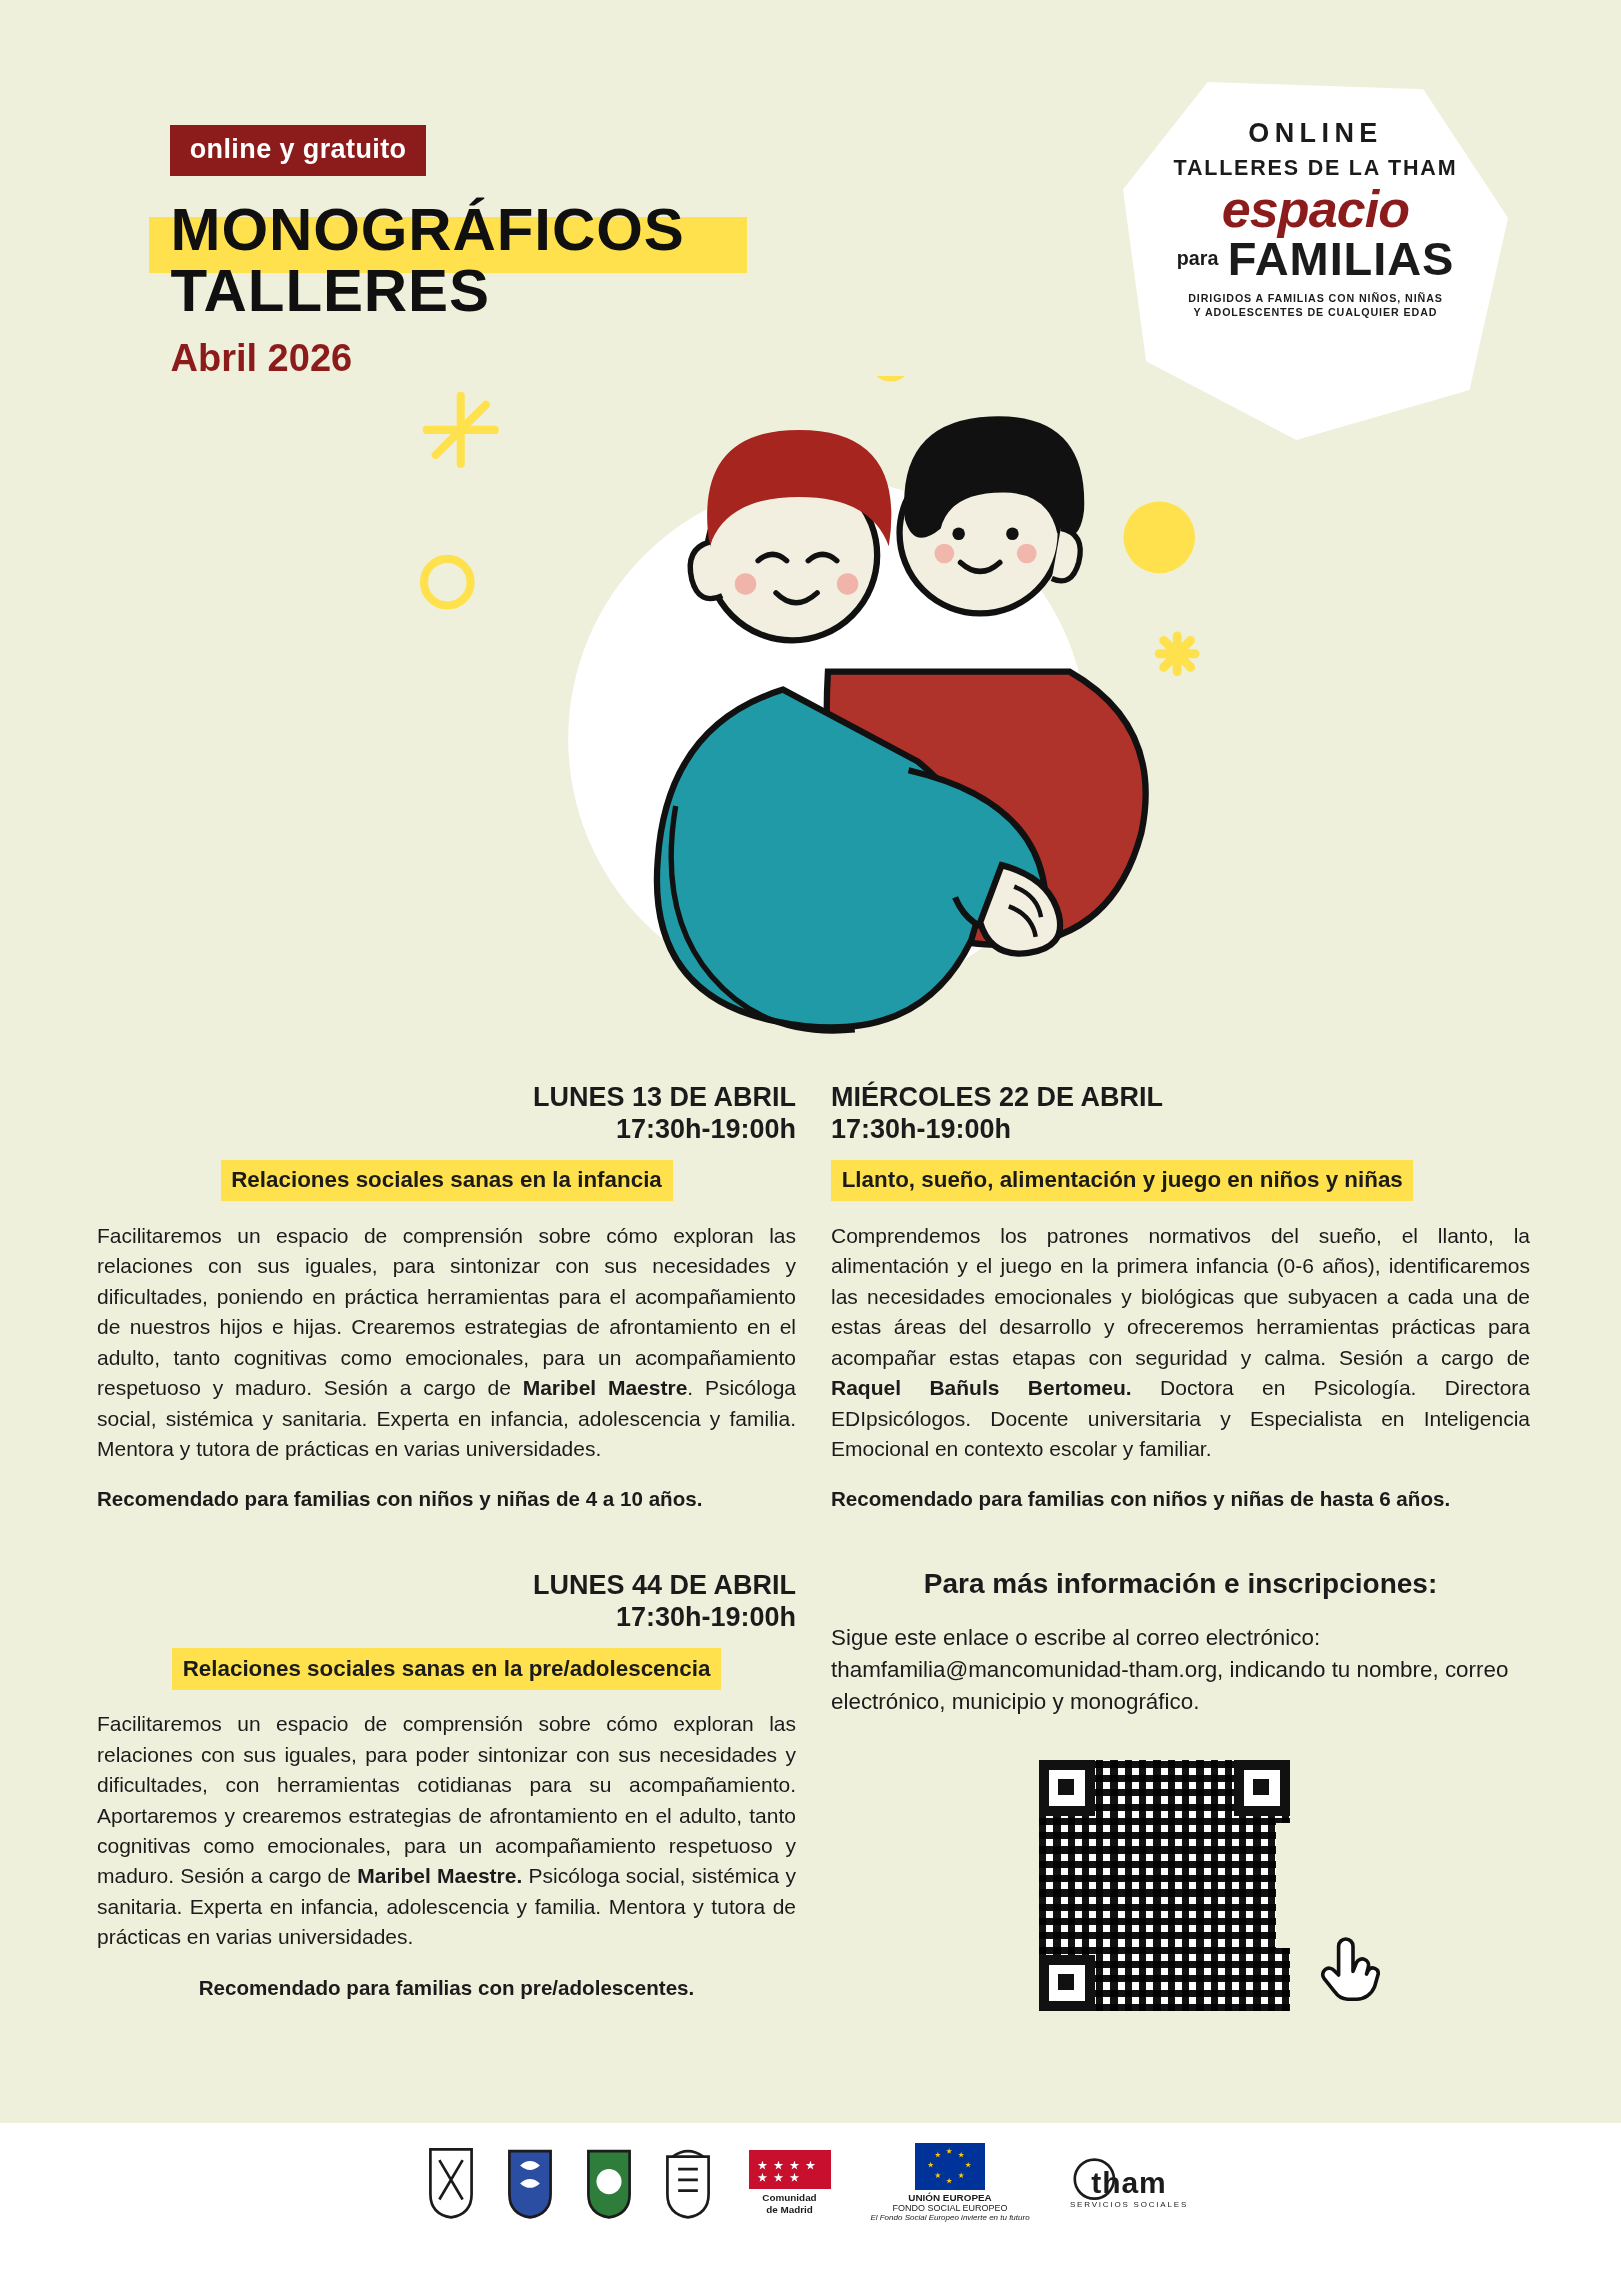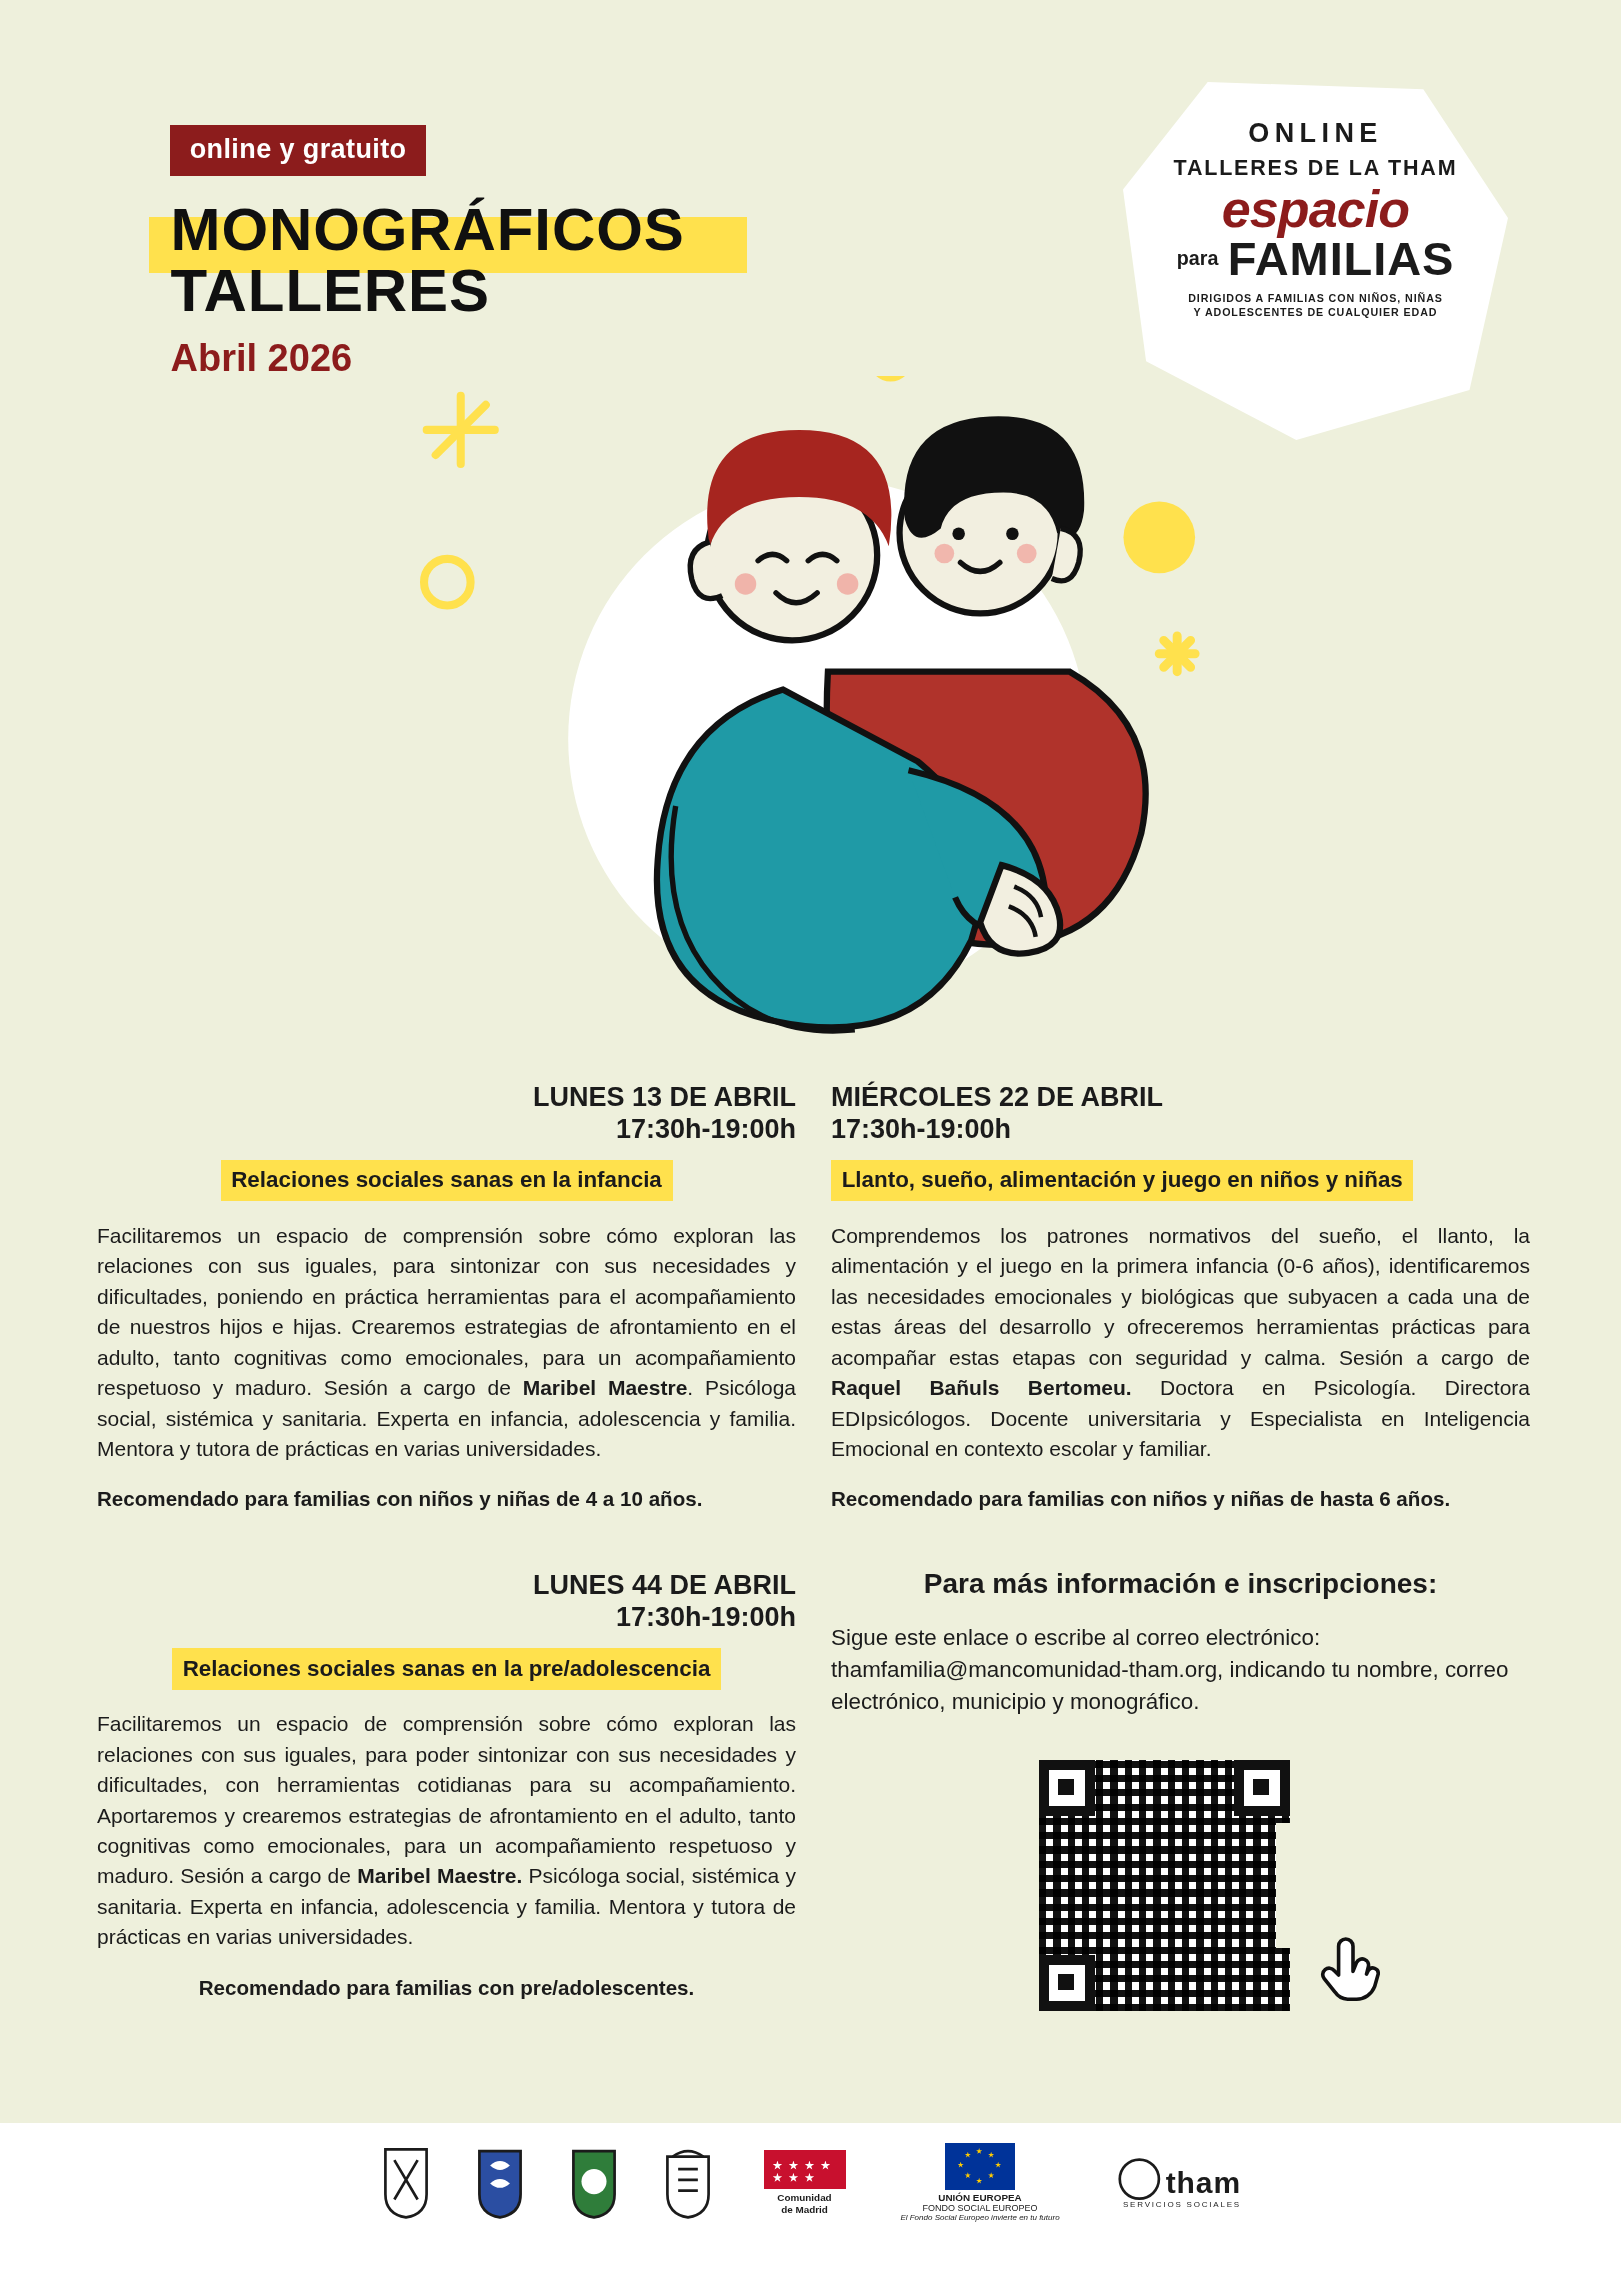--- a/index.html
+++ b/index.html
@@ -257,21 +257,21 @@
     height: 170px;
     background: #ffffff;
   }
   .footer-logos {
     position: absolute;
     left: 0; right: 0;
     top: 19.7px;
     display: flex;
     justify-content: center;
     align-items: center;
-    gap: 42px;
+    gap: 27px;
   }
   .crest { width: 52px; height: 77px; }
   .cm-logo {
     width: 97px;
     text-align: center;
     font-size: 9.9px;
     font-weight: bold;
     color: #1b1b1b;
     line-height: 1.15;
   }
@@ -291,21 +291,21 @@
     width: 70px; height: 47px; background: #003399;
     margin: 0 auto 2.7px auto; position: relative;
   }
   .eu-flag .s {
     position: absolute; width: 6.3px; height: 6.3px; background: #ffcc00;
     clip-path: polygon(50% 0%, 61% 35%, 98% 35%, 68% 57%, 79% 91%, 50% 70%, 21% 91%, 32% 57%, 2% 35%, 39% 35%);
   }
   .eu-t1 { font-size: 9.9px; font-weight: bold; color:#1b1b1b; }
   .eu-t2 { font-size: 9px; color:#1b1b1b; }
   .eu-t3 { font-size: 8px; font-style: italic; color:#1b1b1b; }
-  .tham-logo { width: 134px; text-align: right; }
+  .tham-logo { width: 134px; text-align: center; }
   .tham-word {
     font-size: 30px; font-weight: bold; color: #1b1b1b;
     letter-spacing: 0.9px; line-height: 1;
   }
   .tham-sub { font-size: 8px; letter-spacing: 1.8px; color:#1b1b1b; margin-top: 1.8px; }
 </style>
 </head>
 <body>
 
 <div class="poster">

